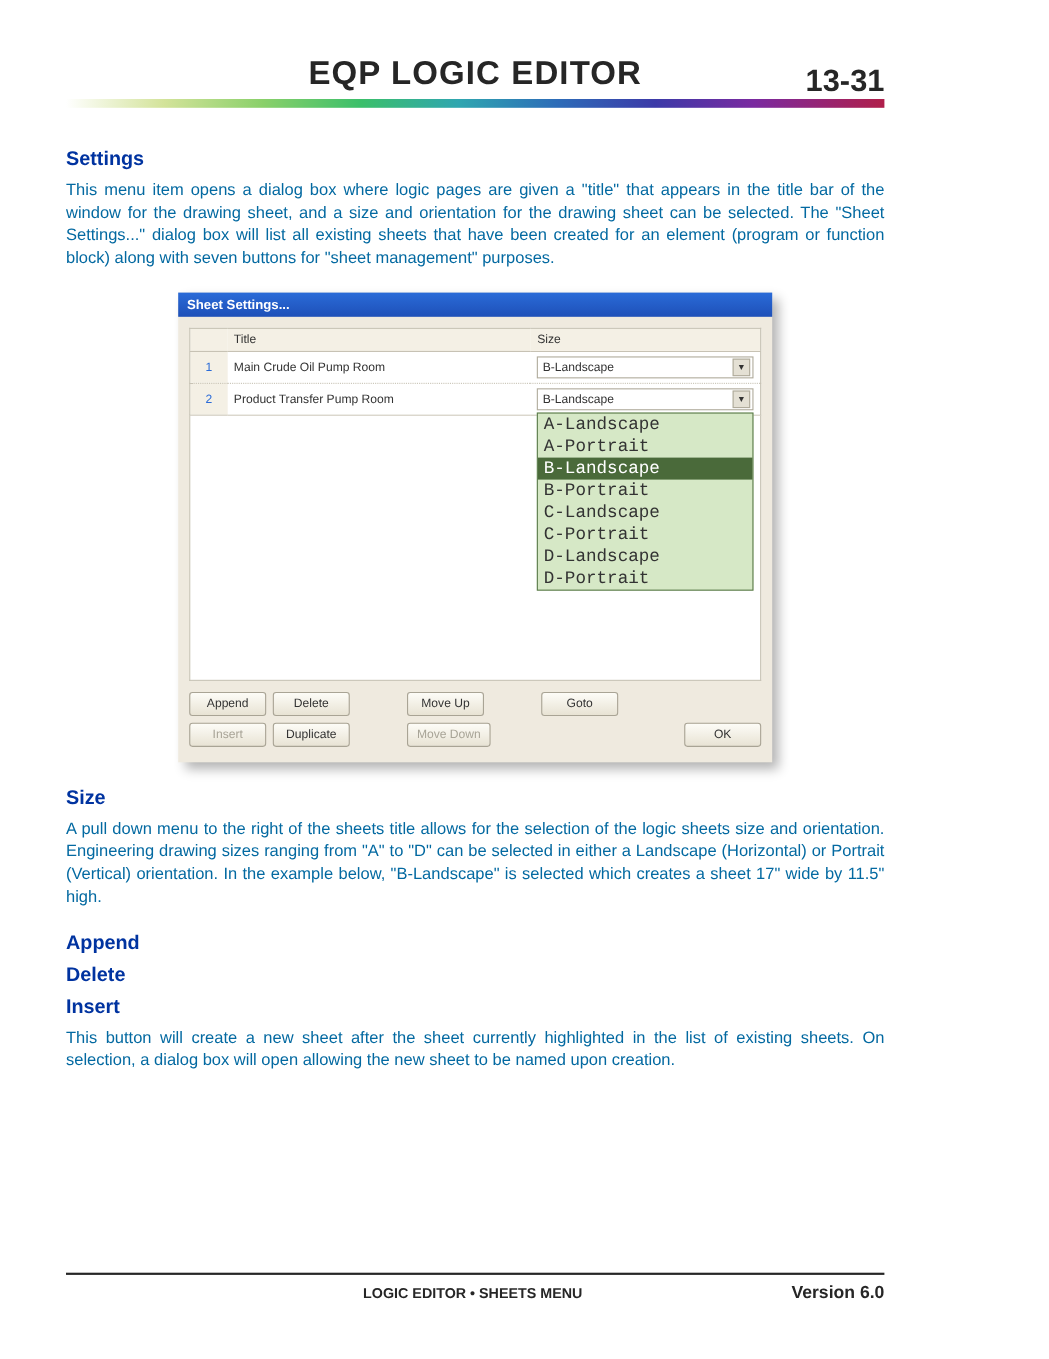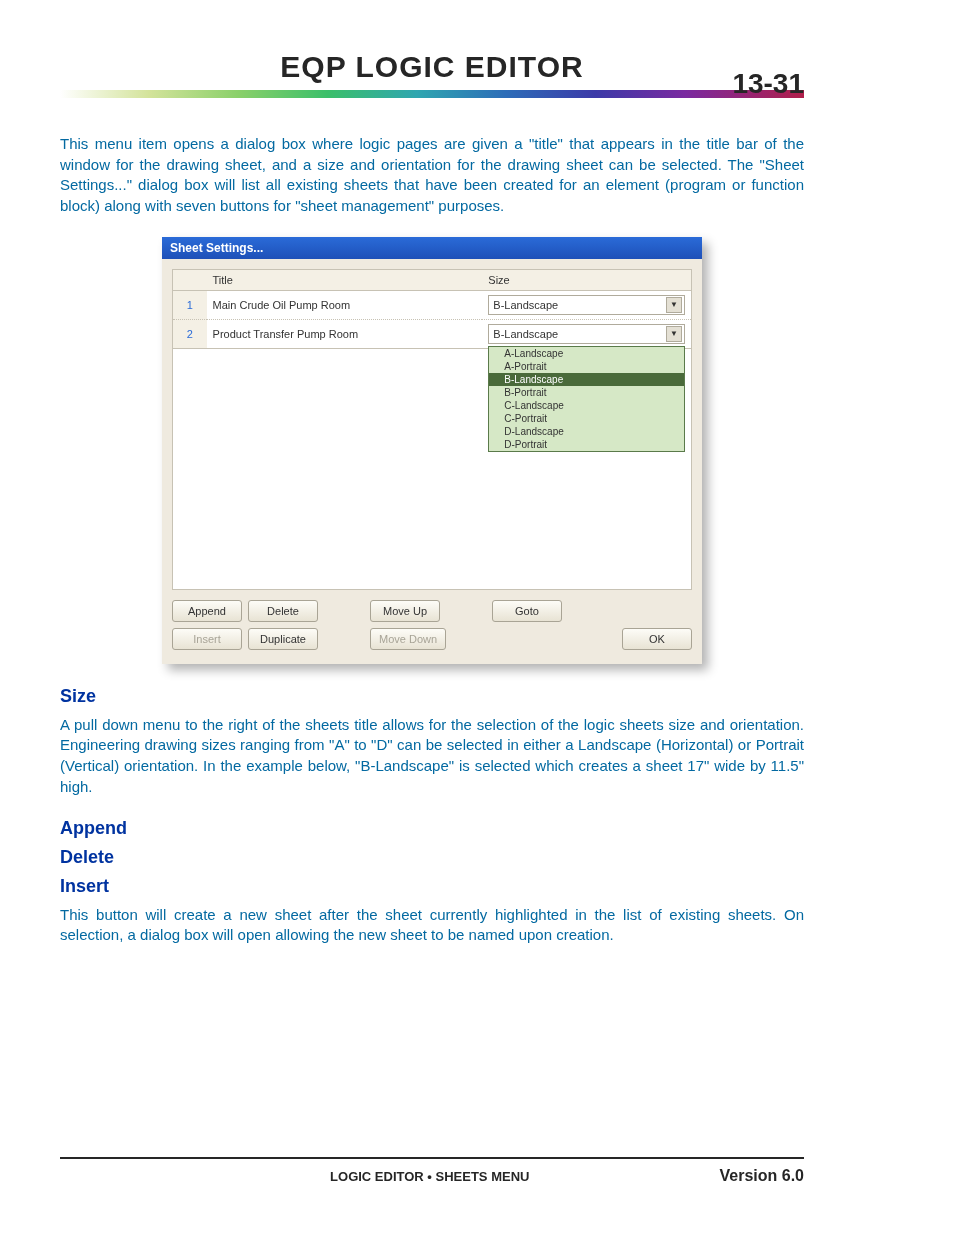--- a/index.html
+++ b/index.html
@@ -32,21 +32,21 @@
     text-align: center;
     flex: 1;
   }
   .header-page {
     font-family: "Arial Black", Arial, sans-serif;
     font-weight: 900;
     font-size: 28px;
     color: #262626;
     position: absolute;
     right: 0;
-    top: 18px;
+    top: 8px;
   }
   .rainbow-rule {
     height: 8px;
     background: linear-gradient(90deg,
       #ffffff 0%, #d3e39a 12%, #8ad06a 24%, #3bbf6a 36%,
       #2fa6b0 48%, #2d6cb8 60%, #3c3aa8 72%, #7a2aa0 84%, #b01f4a 100%);
     margin-bottom: 36px;
   }
   .section-heading {
     font-family: "Arial Black", Arial, sans-serif;
@@ -137,23 +137,24 @@
   .dropdown-list {
     position: absolute;
     left: 6px;
     right: 6px;
     top: 26px;
     background: #d6e8c6;
     border: 1px solid #5a7a4a;
     z-index: 10;
   }
   .dropdown-list div {
-    padding: 1px 15px;
-    font-size: 10px;
+    padding: 1px 5px;
+    font-size: 16px;
     color: #333;
+    font-family: Liberation Mono, monospace;
   }
   .dropdown-list div.selected {
     background: #4a6a3a;
     color: #fff;
   }
   .table-scroll-area {
     height: 240px;
     background: #fff;
     border: 1px solid #c7c2b4;
     border-top: none;
@@ -220,20 +221,21 @@
 <body>
 
 <div class="page">
 
   <div class="header">
     <div class="header-title">EQP LOGIC EDITOR</div>
     <div class="header-page">13-31</div>
   </div>
   <div class="rainbow-rule"></div>
 
+  <h3 class="section-heading">Settings</h3>
   <p class="body-text">This menu item opens a dialog box where logic pages are given a "title" that appears in the title bar of the window for the drawing sheet, and a size and orientation for the drawing sheet can be selected.  The "Sheet Settings..." dialog box will list all existing sheets that have been created for an element (program or function block) along with seven buttons for "sheet management" purposes.</p>
 
   <div class="dialog-wrap">
     <div class="dialog">
       <div class="dialog-titlebar">Sheet Settings...</div>
       <div class="dialog-body">
 
         <table class="sheet-table">
           <tbody>
               <tr>

